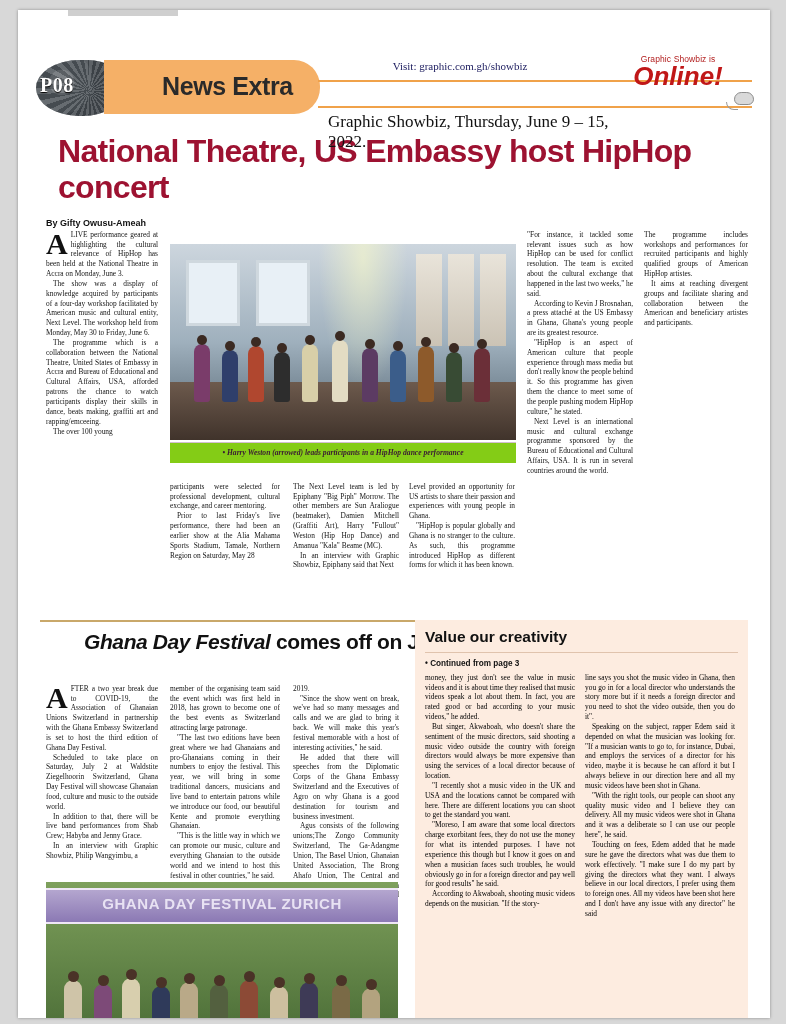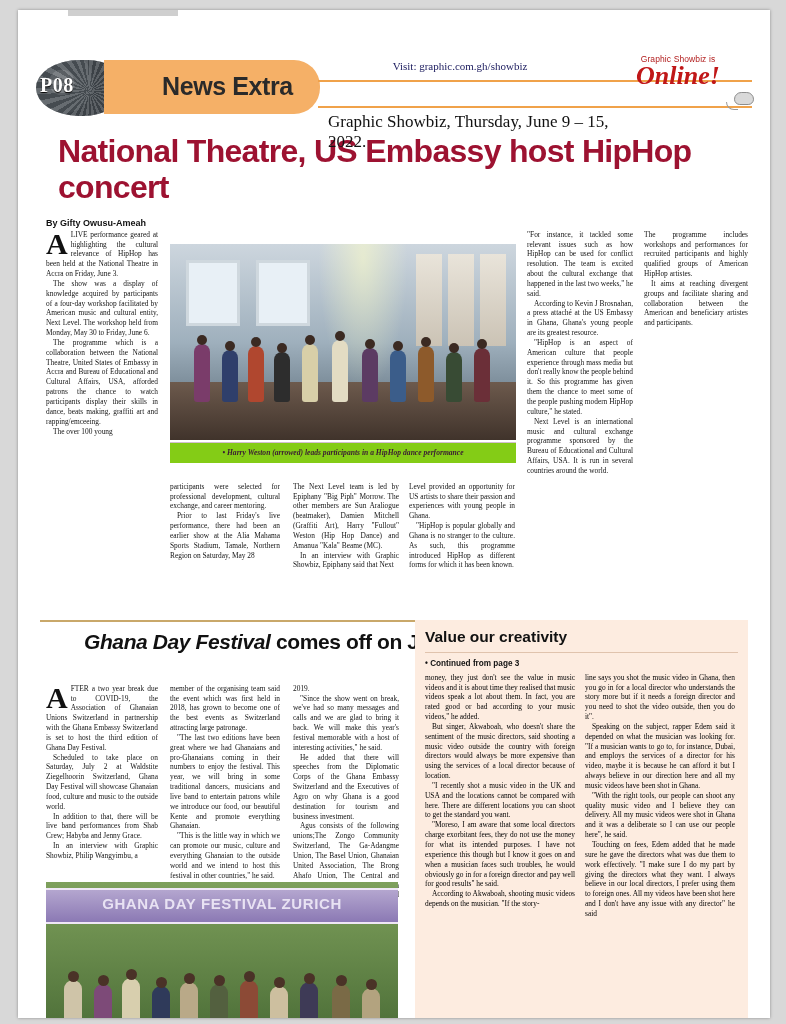--- a/index.html
+++ b/index.html
@@ -104,21 +104,21 @@
     width: 132px;
     text-align: center;
   }
   .online-small {
     font-size: 8.5px;
     color: #b32020;
     font-family: "Liberation Sans", sans-serif;
     letter-spacing: .1px;
   }
   .online-big {
-    font-family: Liberation Serif, serif;
+    font-family: Liberation Sans, sans-serif;
     font-weight: bold;
     font-style: italic;
     font-size: 26px;
     color: #c01718;
     line-height: 1;
     margin-top: -1px;
   }
   .online-mouse {
     position: absolute;
     right: 14px; top: 40px;
@@ -356,21 +356,21 @@
   </div>
 
   <div class="headline">
     <span>National Theatre, US Embassy host HipHop concert</span>
   </div>
   <div class="byline">By Gifty Owusu-Ameah</div>
 
   <div class="story1">
 
     <div class="col c1">
-      <p class="first"><span class="dropcap">A</span><span>LIVE performance geared at highlighting the cultural relevance of HipHop has been held at the National Theatre in Accra on Friday, June 3.</span></p>
+      <p class="first"><span class="dropcap">A</span><span>LIVE performance geared at highlighting the cultural relevance of HipHop has been held at the National Theatre in Accra on Monday, June 3.</span></p>
       <p>The show was a display of knowledge acquired by participants of a four-day workshop facilitated by American music and cultural entity, Next Level. The workshop held from Monday, May 30 to Friday, June 6.</p>
       <p>The programme which is a collaboration between the National Theatre, United States of Embassy in Accra and Bureau of Educational and Cultural Affairs, USA, afforded patrons the chance to watch participants display their skills in dance, beats making, graffiti art and rapping/emceeing.</p>
       <p>The over 100 young</p>
     </div>
 
     <div class="photo1">
       <div class="wall"></div>
       <div class="window" style="left:16px;"></div>
       <div class="window" style="left:86px;"></div>
       <div class="curtain" style="left:246px;"></div>

